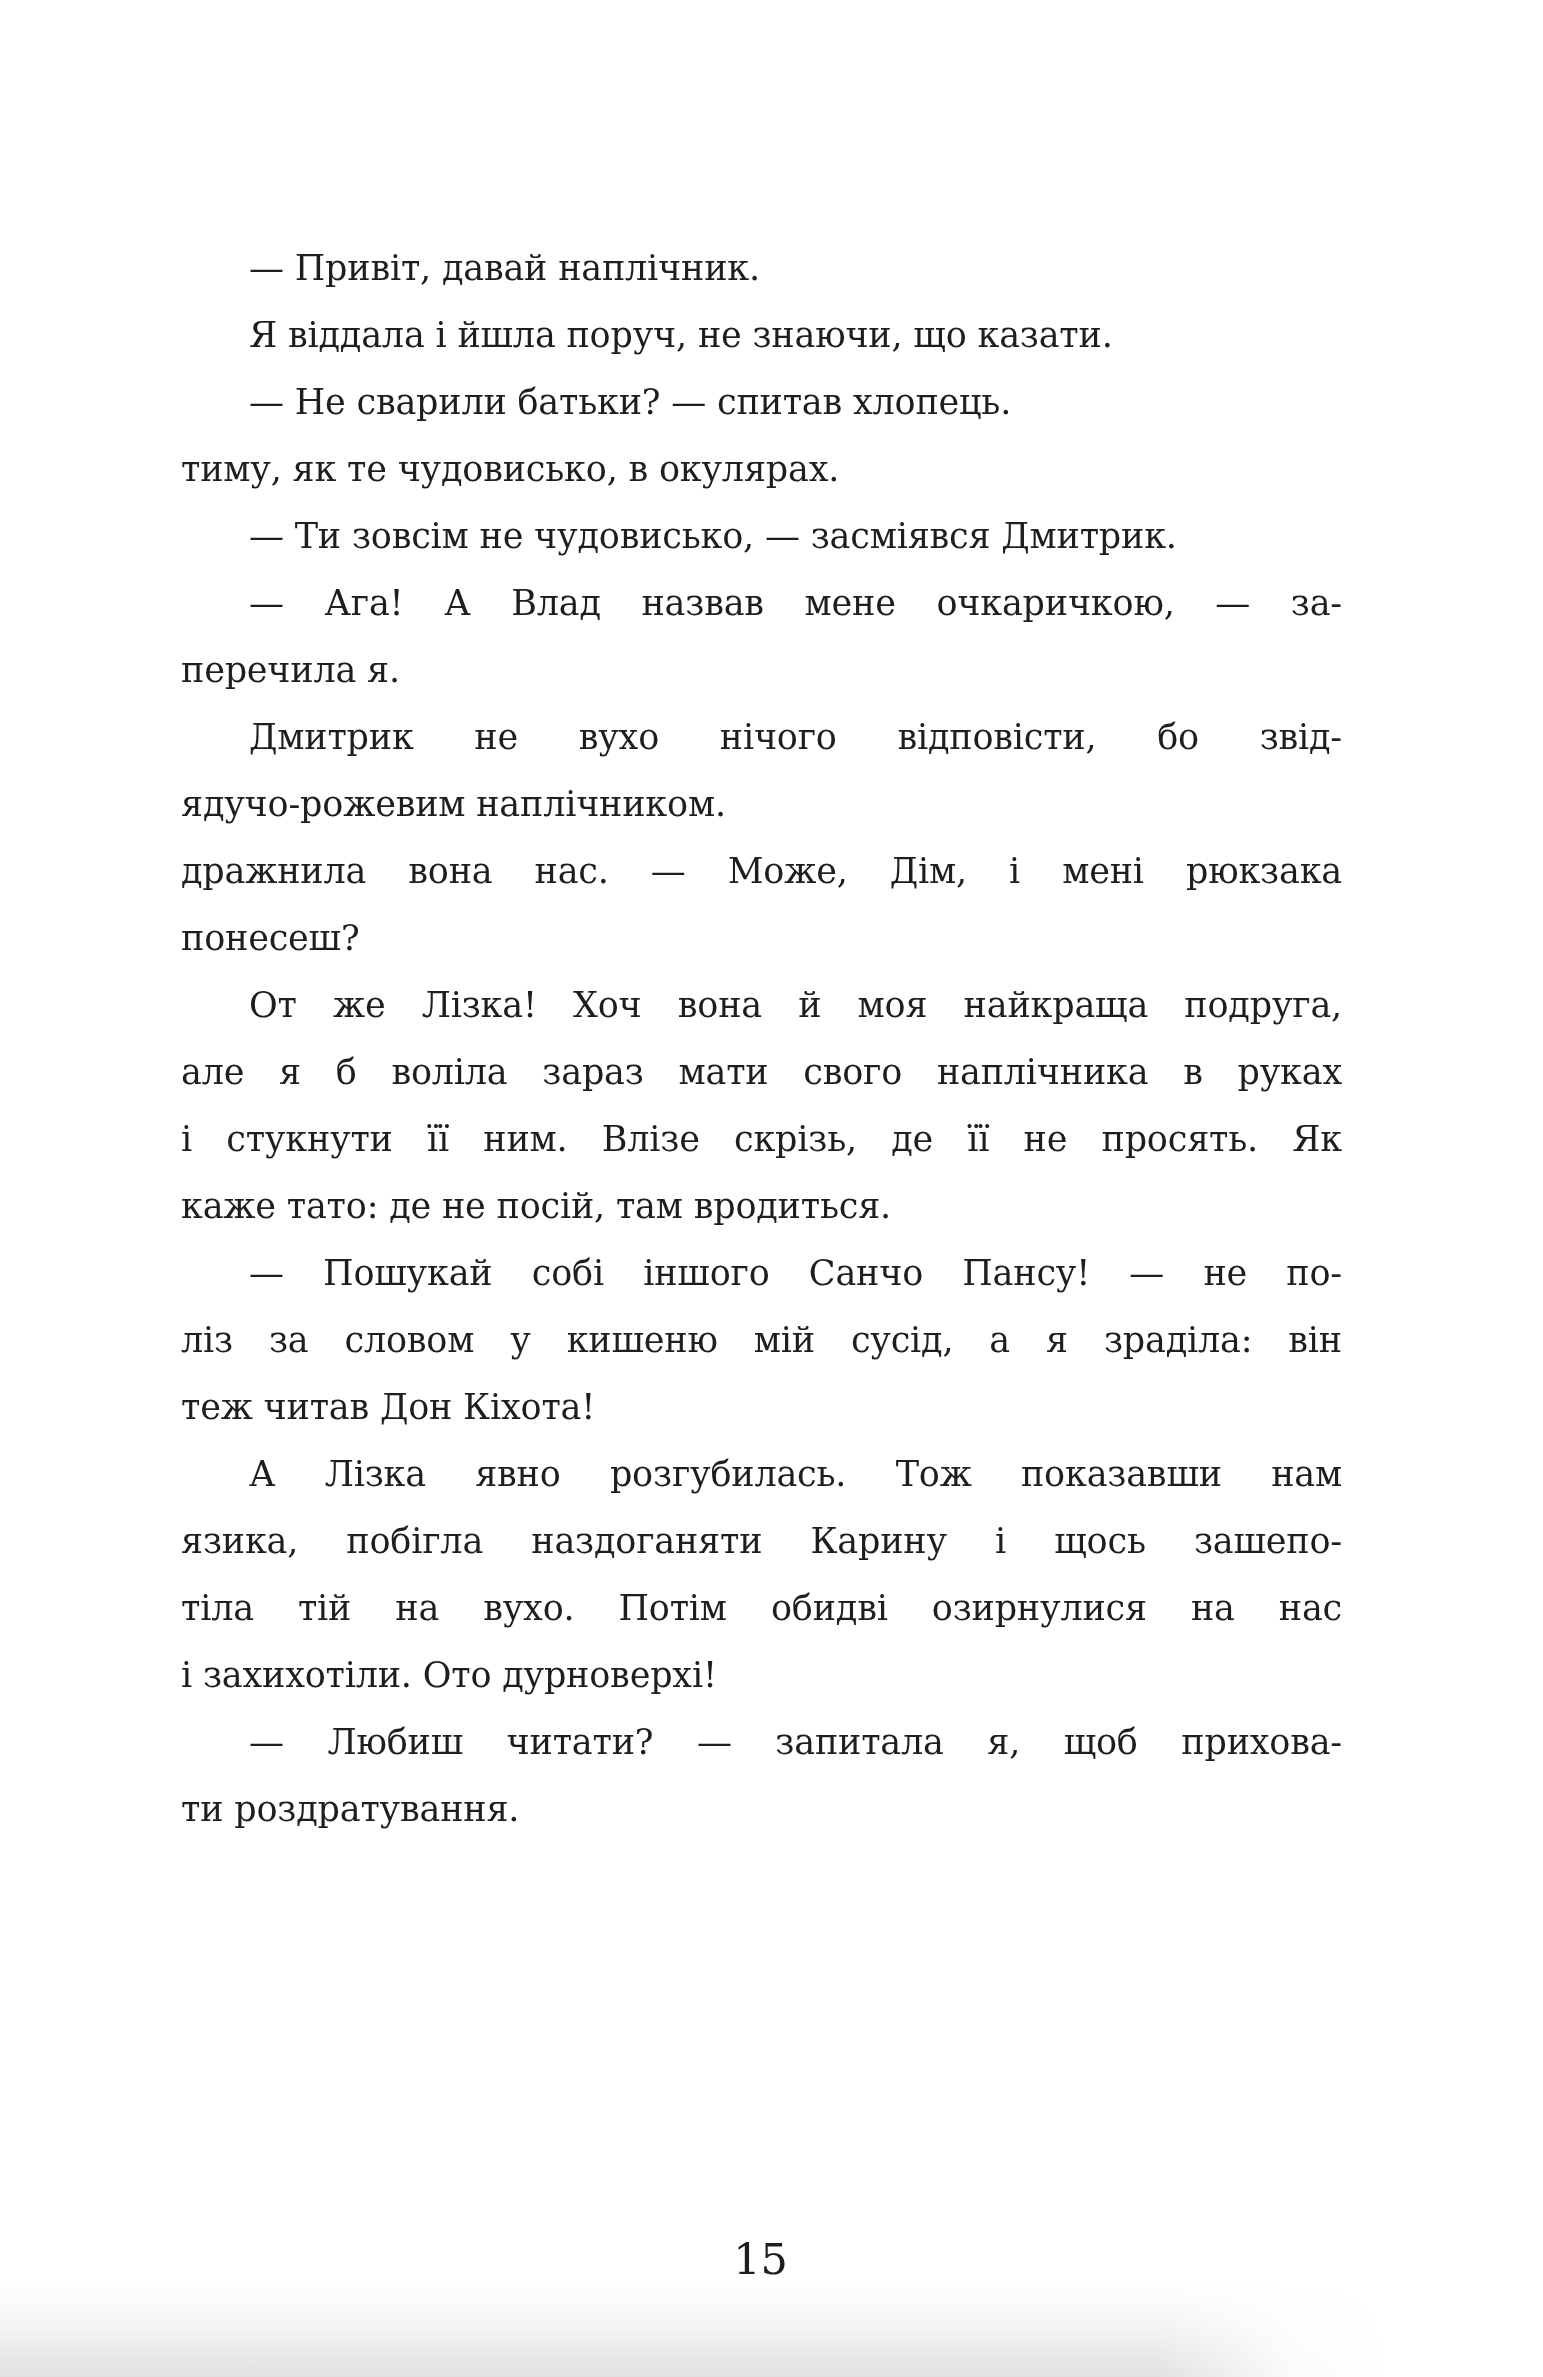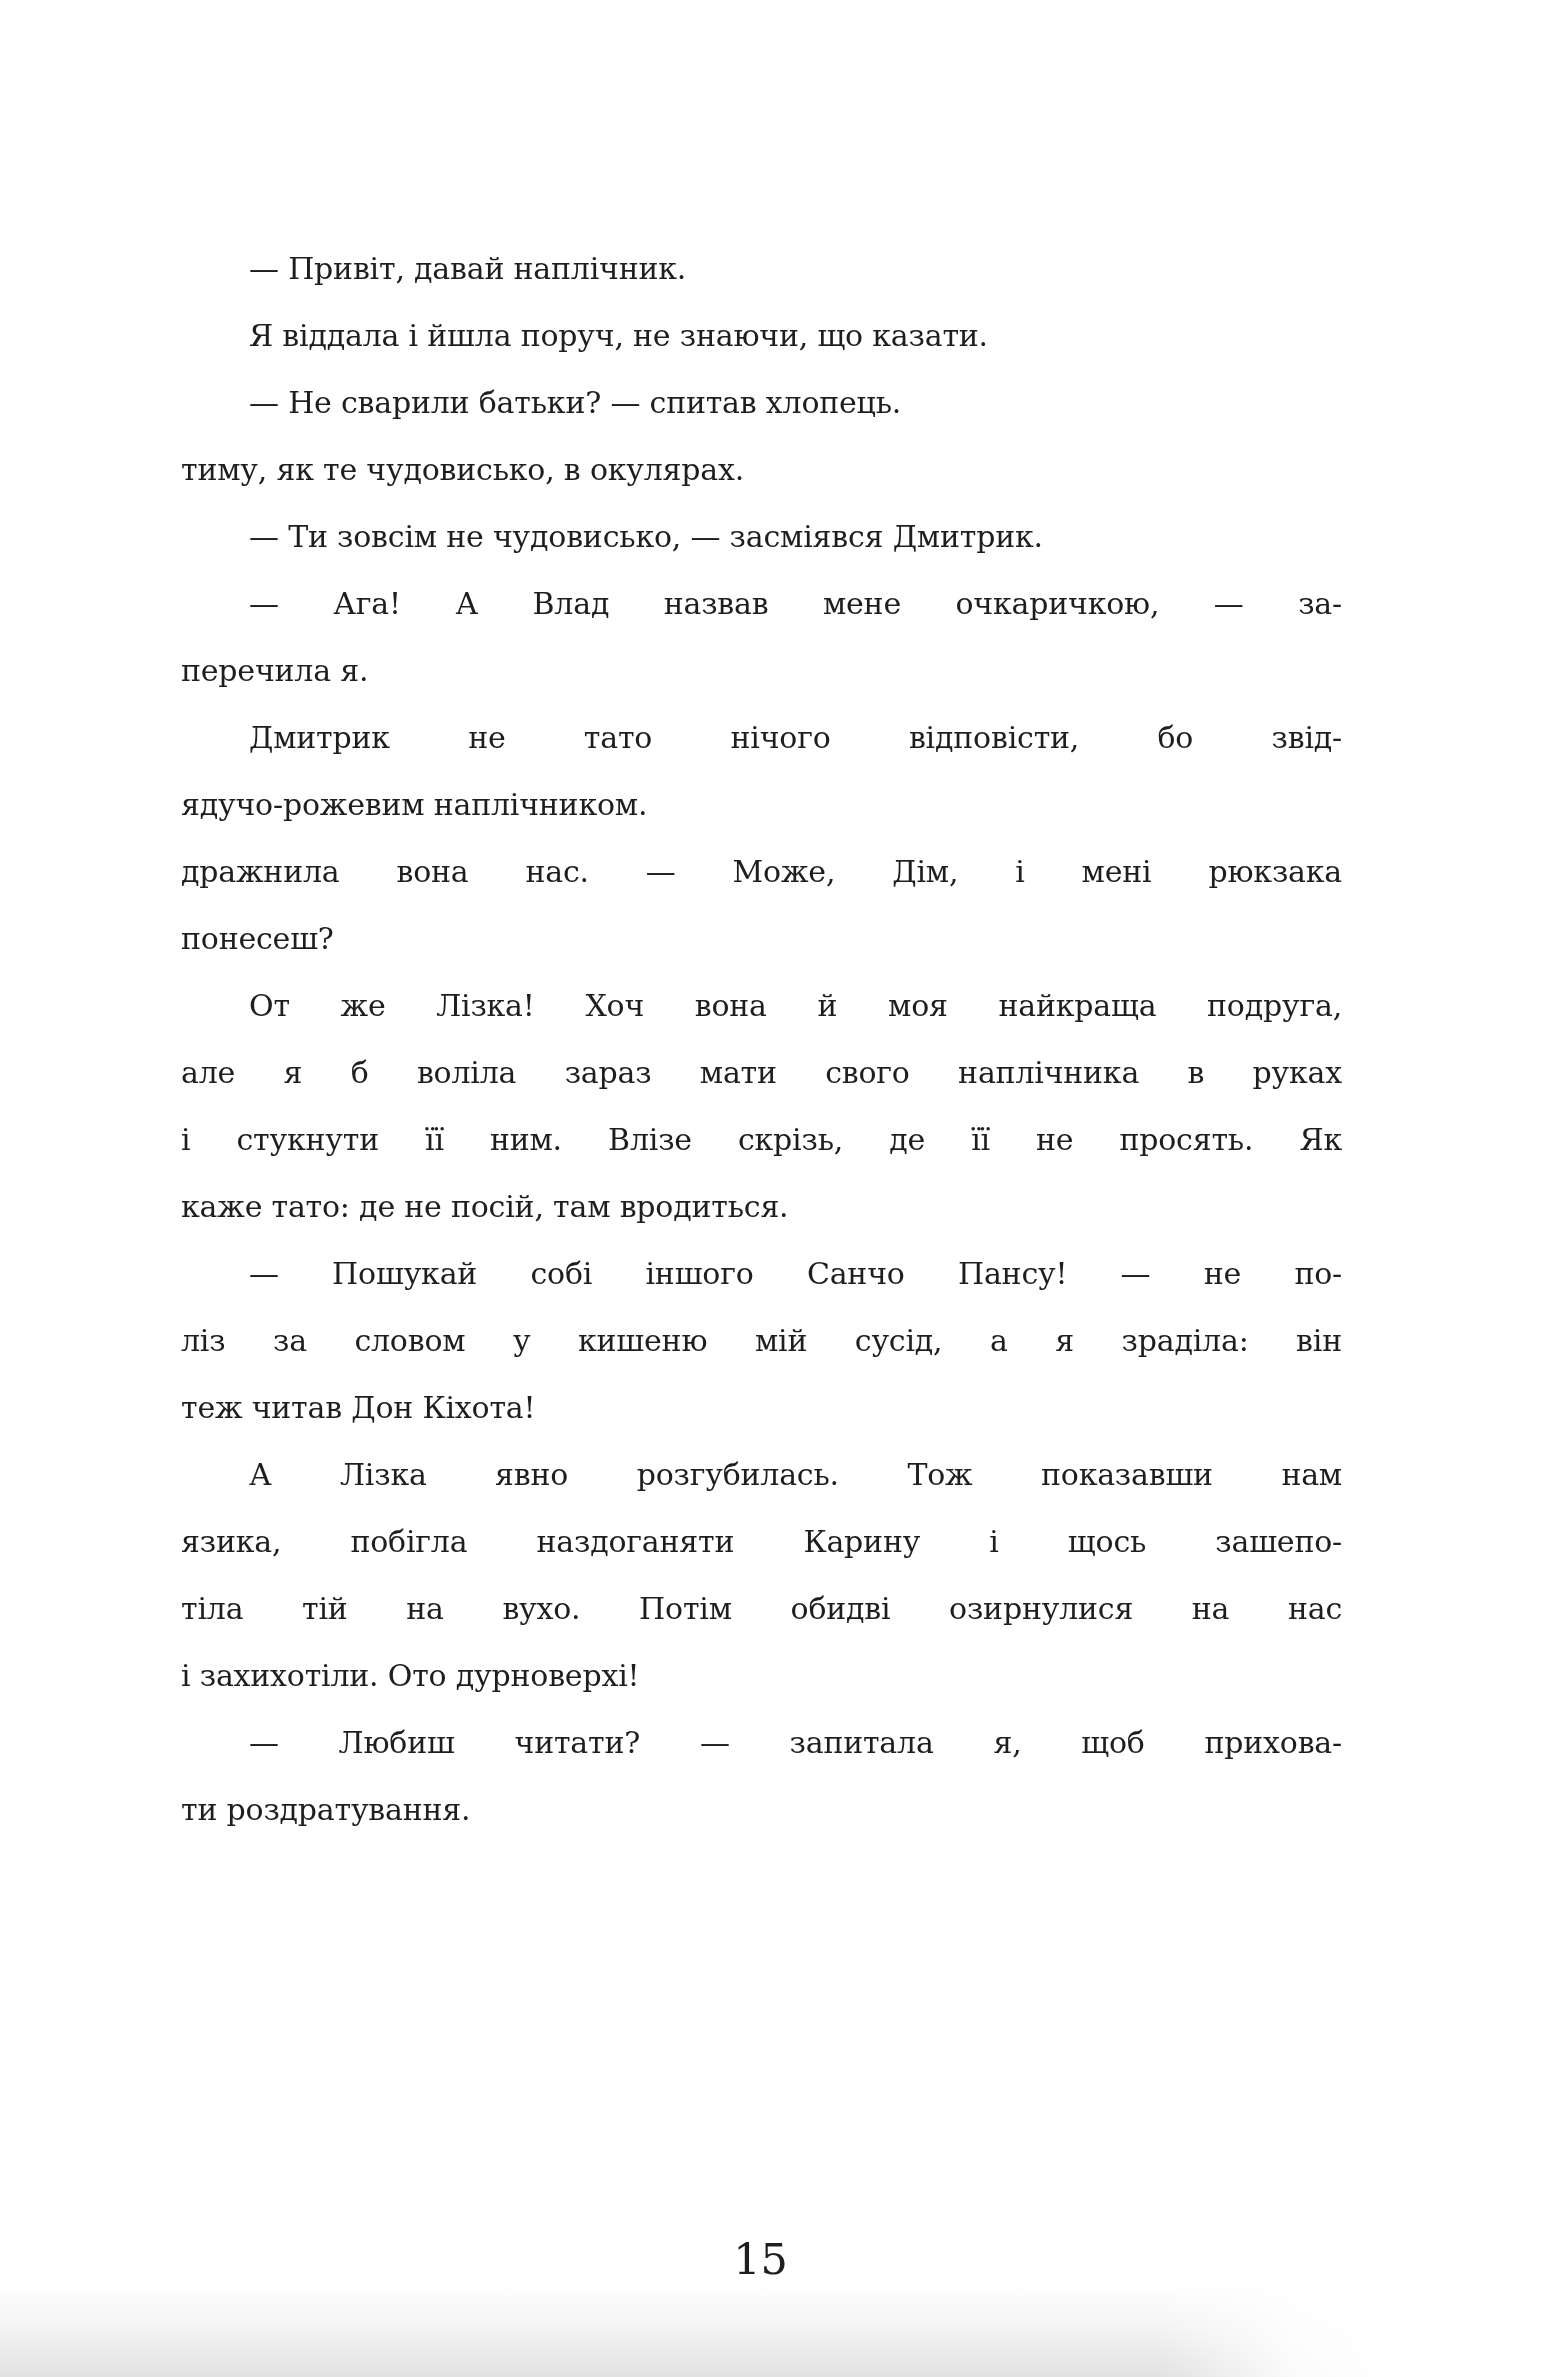--- a/index.html
+++ b/index.html
@@ -20,21 +20,21 @@
       width: 1543px;
       height: 2377px;
       background: #ffffff;
     }
     .text-block {
       position: absolute;
       left: 181px;
       top: 235px;
       width: 1161px;
       font-family: "DejaVu Serif", "Liberation Serif", serif;
-      font-size: 30px;
+      font-size: 35px;
       line-height: 67px;
       color: #1e1e1e;
       letter-spacing: -0.2px;
     }
     .line {
       display: block;
       height: 67px;
       white-space: nowrap;
       overflow: visible;
       text-align: left;
@@ -81,21 +81,21 @@
 
 <div class="page">
   <div class="text-block">
     <span class="line indent">— Привіт, давай наплічник.</span>
     <span class="line indent">Я віддала і йшла поруч, не знаючи, що казати.</span>
     <span class="line indent">— Не сварили батьки? — спитав хлопець.</span>
     <span class="line">тиму, як те чудовисько, в окулярах.</span>
     <span class="line indent">— Ти зовсім не чудовисько, — засміявся Дмитрик.</span>
     <span class="line indent justify">— Ага! А Влад назвав мене очкаричкою, — за-</span>
     <span class="line">перечила я.</span>
-    <span class="line indent justify">Дмитрик не тато нічого відповісти, бо звід-</span>
+    <span class="line indent justify">Дмитрик не вухо нічого відповісти, бо звід-</span>
     <span class="line">ядучо-рожевим наплічником.</span>
     <span class="line justify">дражнила вона нас. — Може, Дім, і мені рюкзака</span>
     <span class="line">понесеш?</span>
     <span class="line indent justify">От же Лізка! Хоч вона й моя найкраща подруга,</span>
     <span class="line justify">але я б воліла зараз мати свого наплічника в руках</span>
     <span class="line justify">і стукнути її ним. Влізе скрізь, де її не просять. Як</span>
     <span class="line">каже тато: де не посій, там вродиться.</span>
     <span class="line indent justify">— Пошукай собі іншого Санчо Пансу! — не по-</span>
     <span class="line justify">ліз за словом у кишеню мій сусід, а я зраділа: він</span>
     <span class="line">теж читав Дон Кіхота!</span>

